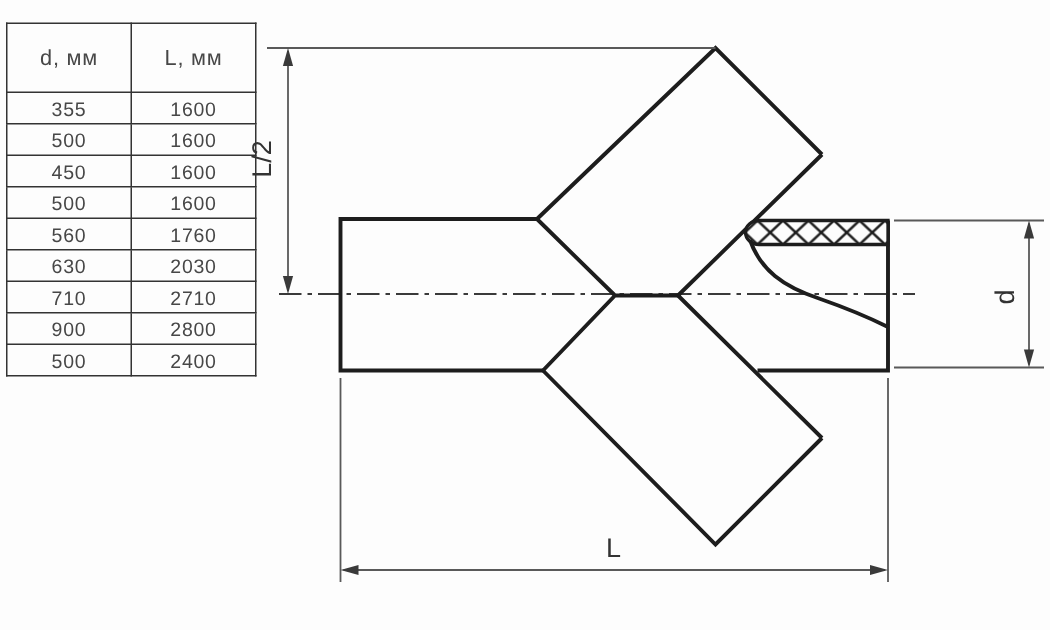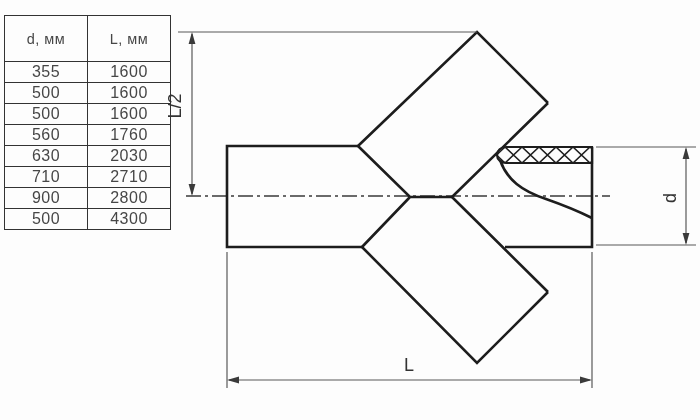--- a/index.html
+++ b/index.html
@@ -37,21 +37,21 @@
     font-weight: normal;
   }
   table.dim-table th {
     width: 80px;
     height: 43px;
     font-size: 14.5px;
   }
   table.dim-table td {
     width: 80px;
     height: 20px;
-    font-size: 16px;
+    font-size: 13px;
     padding: 0;
   }
 
   
   svg.drawing {
     position: absolute;
     left: 0;
     top: 0;
   }
   .thick {
@@ -98,20 +98,24 @@
       <tbody>
           <tr>
             <td>355</td>
             <td>1600</td>
           </tr>
           <tr>
             <td>500</td>
             <td>1600</td>
           </tr>
           <tr>
+            <td>450</td>
+            <td>1600</td>
+          </tr>
+          <tr>
             <td>500</td>
             <td>1600</td>
           </tr>
           <tr>
             <td>560</td>
             <td>1760</td>
           </tr>
           <tr>
             <td>630</td>
             <td>2030</td>
@@ -119,21 +123,21 @@
           <tr>
             <td>710</td>
             <td>2710</td>
           </tr>
           <tr>
             <td>900</td>
             <td>2800</td>
           </tr>
           <tr>
             <td>500</td>
-            <td>4300</td>
+            <td>2400</td>
           </tr>
         </tbody>
     </table>
   </div>
 
   <svg class="drawing" width="700" height="420" viewBox="0 0 700 420">
 
     <defs>
       <pattern id="xhatch" patternUnits="userSpaceOnUse" x="505" y="147" width="17" height="16">
         <path d="M0,0 L17,16 M17,0 L0,16" stroke="#1d1d1d" stroke-width="1.6" fill="none"></path>

